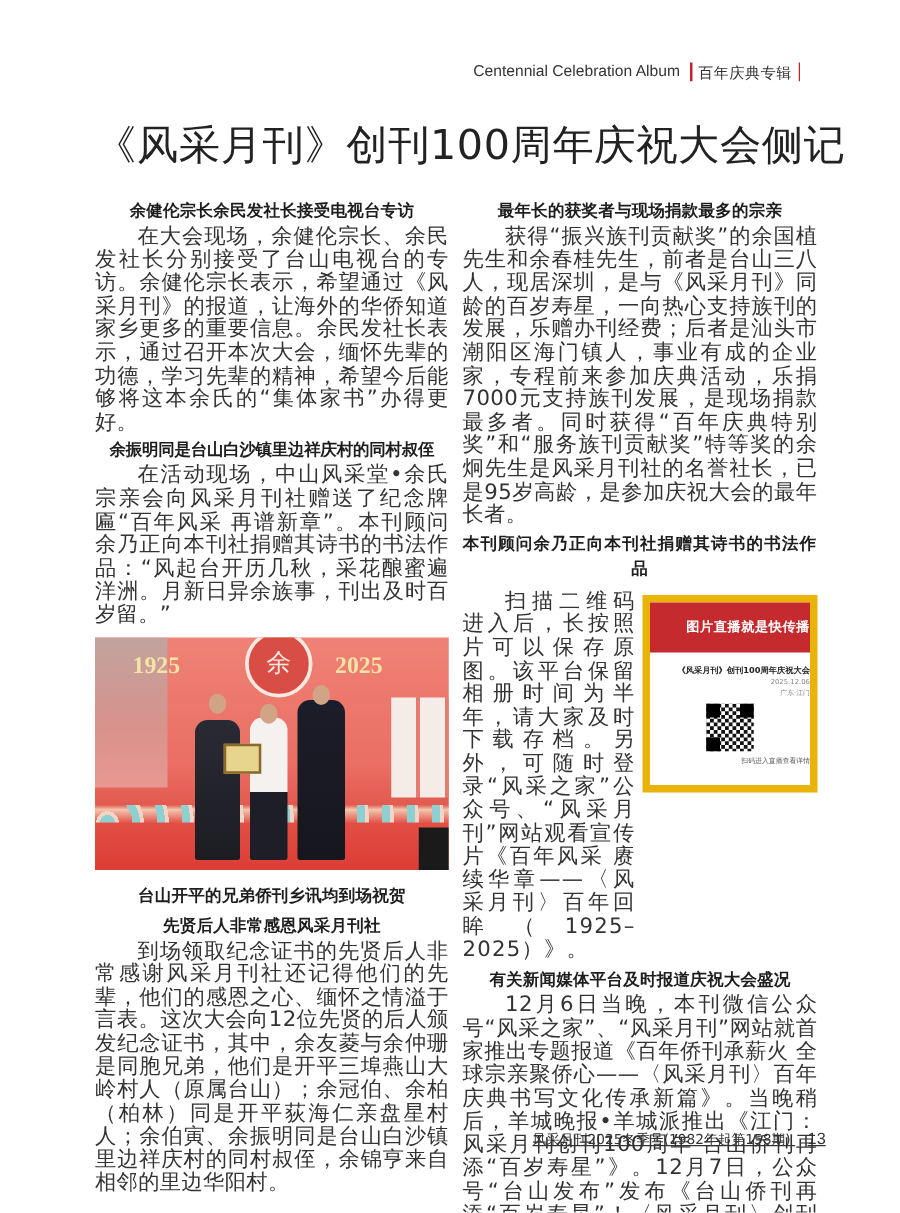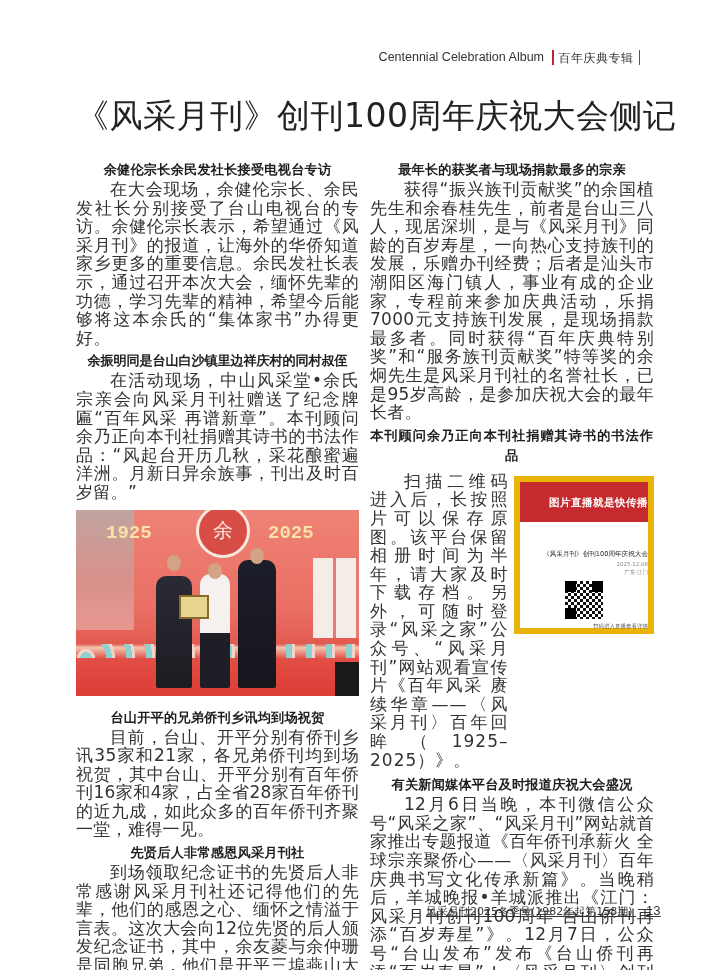--- a/index.html
+++ b/index.html
@@ -17,21 +17,21 @@
   h3 { margin:0; font-family:"DejaVu Sans",sans-serif; font-weight:bold; font-size:13.2px; color:#1e1e1e;
        line-height:20px; white-space:nowrap; letter-spacing:0.2px;text-align:center; }
   h3.wrap { white-space:normal; letter-spacing:1px; }
   p { margin:0; font-size:17px; line-height:18.6px; text-align:justify; text-indent:2em; color:#333;
       letter-spacing:0.3px; font-family:"DejaVu Sans",sans-serif; }
   .sec { margin-bottom:4px; }
   .photo { width:283px; height:186px; margin:8px 0 12px 0; position:relative; overflow:hidden;
            background:linear-gradient(180deg,#ef8276 0%,#ea6e63 55%,#e25a50 72%,#f2c5ae 74%,#e24e45 80%,#dc3d35 100%); }
   .photo .bldg { position:absolute; left:0; top:0; width:58px; height:120px;
                  background:linear-gradient(180deg,#b9a9a6 0%,#d59791 60%,#e7a09a 100%); opacity:0.85; }
-  .photo .year { position:absolute; top:12px; font-family:Liberation Mono, monospace; font-weight:bold;
+  .photo .year { position:absolute; top:12px; font-family:Liberation Serif, serif; font-weight:bold;
                  font-size:19px; color:#f7e3a6; }
   .photo .emblem { position:absolute; left:120px; top:-6px; width:48px; height:48px; border-radius:50%;
                    border:3px solid #f8e9e0; background:#d94d47; color:#f8e9e0; text-align:center;
                    line-height:46px; font-size:20px; font-family:"DejaVu Serif",serif; }
   .photo .posters { position:absolute; right:0; top:48px; width:46px; height:80px;
                     background:repeating-linear-gradient(90deg,#f5ece8 0 20px,#e47c72 20px 23px); }
   .photo .clouds { position:absolute; left:0; bottom:38px; width:100%; height:14px;
                    background:repeating-radial-gradient(circle at 10px 14px,#8ecfd0 0 6px,#f4d4c6 6px 9px,transparent 9px 20px); }
   .photo .person { position:absolute; bottom:8px; border-radius:10px 10px 2px 2px; }
   .photo .p1 { left:80px; width:36px; height:112px; background:linear-gradient(180deg,#2a2a35 0%,#1c1c22 100%); }
@@ -40,21 +40,21 @@
   .photo .head { position:absolute; width:14px; height:16px; border-radius:50%; background:#d2a487; }
   .photo .plaque { position:absolute; left:103px; top:85px; width:26px; height:20px; background:#e7d48d; border:2px solid #8a6a2c; }
   .photo .stage { position:absolute; right:0; bottom:0; width:24px; height:34px; background:#1a1a1a; }
   .qrblock { display:flex; margin-top:6px; }
   .qrtext { width:139px; }
   .qrtext p { letter-spacing:1px; }
   .qrcard { margin-left:6px; width:128px; height:146px; border:6px solid #eab308; margin-top:4px; background:#fff;
             font-family:"DejaVu Sans",sans-serif; text-align:right; }
   .qrcard .banner { height:40px; background:#c42a2e; color:#fff; font-size:10.5px; font-weight:bold;
                     line-height:40px; letter-spacing:0.5px; }
-  .qrcard .ctitle { font-size:6.6px; color:#222; font-weight:normal; margin-top:28px; }
+  .qrcard .ctitle { font-size:6.6px; color:#222; font-weight:bold; margin-top:10px; }
   .qrcard .small { font-size:5.5px; color:#888; margin-top:2px; }
   .qrcard .qr { width:38px; height:38px; margin:5px auto 4px auto;
                 background:
                   linear-gradient(#000,#000) 0 0/11px 11px no-repeat,
                   linear-gradient(#000,#000) 27px 0/11px 11px no-repeat,
                   linear-gradient(#000,#000) 0 27px/11px 11px no-repeat,
                   repeating-conic-gradient(#111 0 25%,#fff 0 50%) 0 0/6px 6px; }
   .qrcard .foot { font-size:5.5px; color:#555; }
   .signature { text-indent:0; text-align:center; font-weight:bold; margin-top:-18.6px; }
   .footer { position:absolute; top:903px; left:426px; font-family:"DejaVu Sans",sans-serif; font-size:11px;
@@ -95,21 +95,20 @@
     <div class="person p2"></div>
     <div class="head" style="left:132px;top:53px"></div>
     <div class="person p3"></div>
     <div class="head" style="left:174px;top:38px"></div>
     <div class="plaque"></div>
     <div class="stage"></div>
   </div>
 
   <div class="sec">
     <h3>台山开平的兄弟侨刊乡讯均到场祝贺</h3>
-    <p>目前，台山、开平分别有侨刊乡讯35家和21家，各兄弟侨刊均到场祝贺，其中台山、开平分别有百年侨刊16家和4家，占全省28家百年侨刊的近九成，如此众多的百年侨刊齐聚一堂，难得一见。</p>
   </div>
   <div class="sec">
     <h3>先贤后人非常感恩风采月刊社</h3>
     <p>到场领取纪念证书的先贤后人非常感谢风采月刊社还记得他们的先辈，他们的感恩之心、缅怀之情溢于言表。这次大会向12位先贤的后人颁发纪念证书，其中，余友菱与余仲珊是同胞兄弟，他们是开平三埠燕山大岭村人（原属台山）；余冠伯、余柏（柏林）同是开平荻海仁亲盘星村人；余伯寅、余振明同是台山白沙镇里边祥庆村的同村叔侄，余锦亨来自相邻的里边华阳村。</p>
   </div>
 </div>
 
 <div class="col right">
   <div class="sec">
     <h3>最年长的获奖者与现场捐款最多的宗亲</h3>

